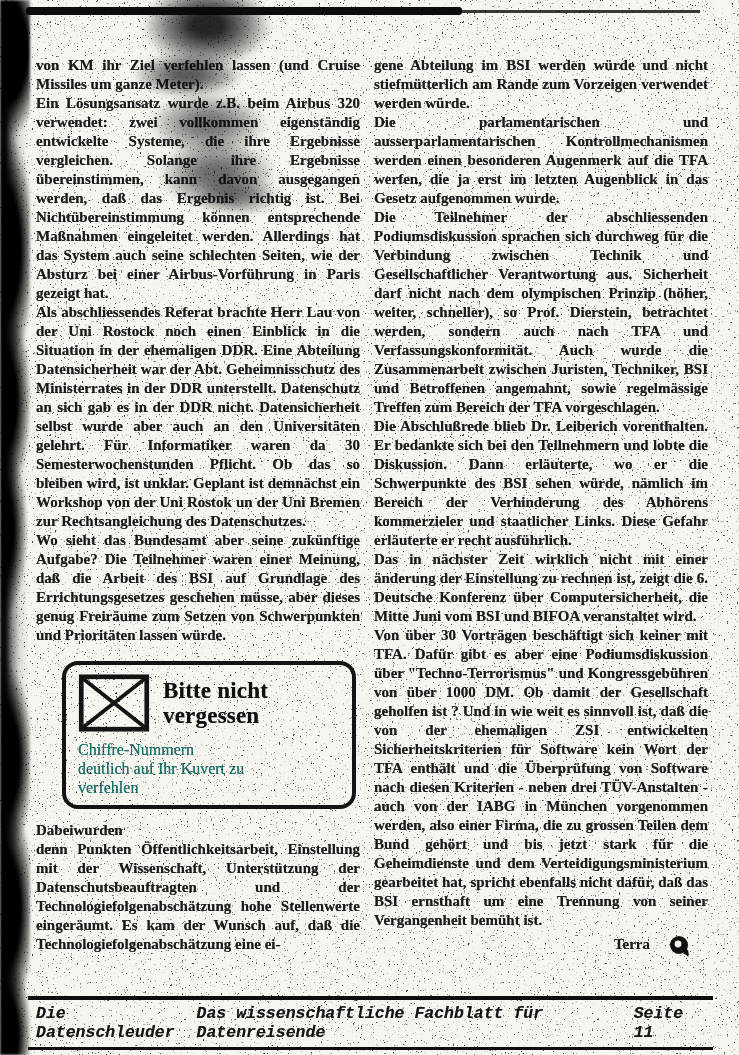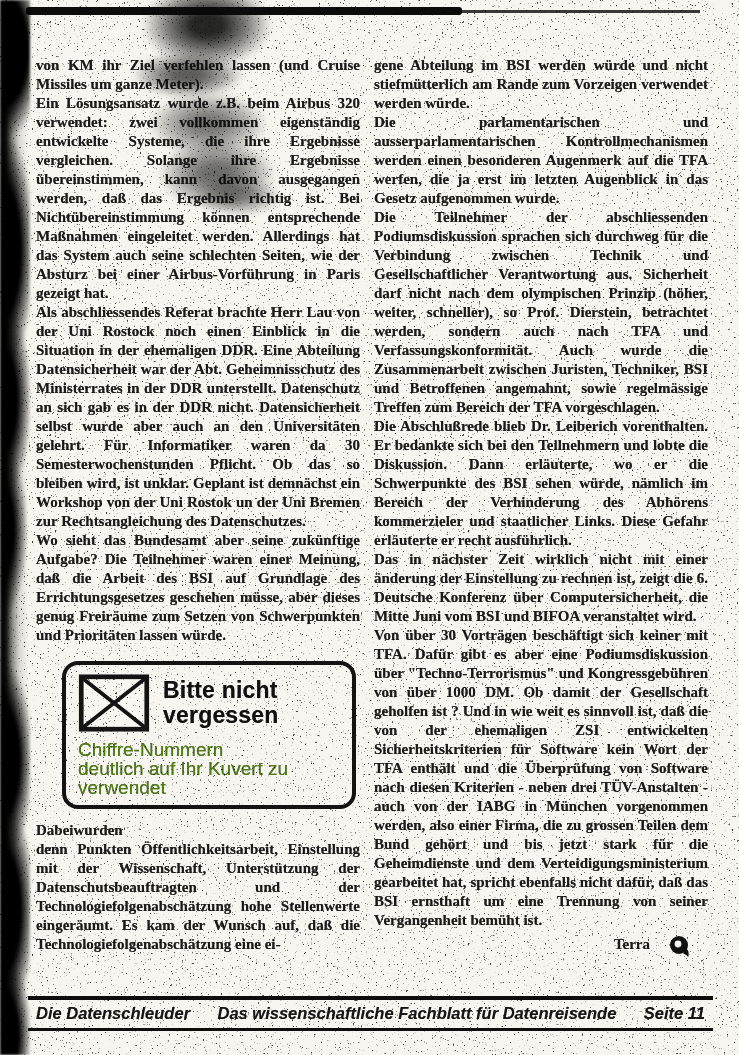--- a/index.html
+++ b/index.html
@@ -49,36 +49,36 @@
   .heading{font-weight:700;}
   .dabei-line{display:flex;justify-content:flex-start;margin-top:12px !important;}
   .sig{text-align:right;padding-right:14px;margin-top:2px !important;display:flex;justify-content:flex-end;align-items:center;gap:18px;}
   .terra-glyph{display:inline-block;width:26px;height:24px;position:relative;top:3px;}
 
   
   .notice{
     margin:16px 4px 2px 26px;width:262px;
     border:4px solid #141414;border-radius:16px;
     padding:9px 12px 8px 12px;
-    font-family:Liberation Sans, sans-serif;text-align:left;
+    font-family:Liberation Serif, serif;text-align:left;
   }
   .notice-top{display:flex;align-items:center;gap:13px;}
   .env{flex:0 0 auto;display:block;width:72px;height:58px;}
   .notice-title span{display:block;font-size:23px;line-height:25px;font-weight:700;letter-spacing:.2px;color:#111;}
   .notice-body{margin-top:8px;}
-  .notice-body span{display:block;font-size:19px;line-height:19px;font-weight:400;color:#4d7c0f;
+  .notice-body span{display:block;font-size:16px;line-height:19px;font-weight:400;color:#0f766e;
                     text-shadow:0 0 .6px rgba(20,20,20,.6);}
 
   
   .footer{
     position:absolute;left:28px;right:26px;top:996px;z-index:3;
     border-top:4px solid #0d0d0d;border-bottom:3px solid #0d0d0d;
     display:flex;justify-content:space-between;align-items:center;
     padding:4px 8px 5px 8px;
-    font-family:Liberation Sans, sans-serif;font-style:italic;font-weight:700;
+    font-family:Liberation Mono, monospace;font-style:italic;font-weight:700;
     font-size:16.5px;color:#161616;text-shadow:0 0 .5px rgba(20,20,20,.5);
   }
 </style>
 </head>
 <body>
 
 <div class="scan">
 
   <div class="top-line"></div>
   <div class="top-line-thin"></div>
@@ -101,21 +101,21 @@
             </svg>
           </span>
           <div class="notice-title">
             <span>Bitte nicht</span>
             <span>vergessen</span>
           </div>
         </div>
         <div class="notice-body">
           <span>Chiffre-Nummern</span>
           <span>deutlich auf Ihr Kuvert zu</span>
-          <span>verwendet</span>
+          <span>verfehlen</span>
         </div>
       </div>
 
       <p class="dabei-line">
         <span>Dabei</span>
         <span>wurden</span>
       </p>
       <p>denn Punkten Öffentlichkeitsarbeit, Einstellung mit der Wissenschaft, Unterstützung der Datenschutsbeauftragten und der Technologiefolgenabschätzung hohe Stellenwerte eingeräumt. Es kam der Wunsch auf, daß die Technologiefolgenabschätzung eine ei-</p>
     </div>
 

